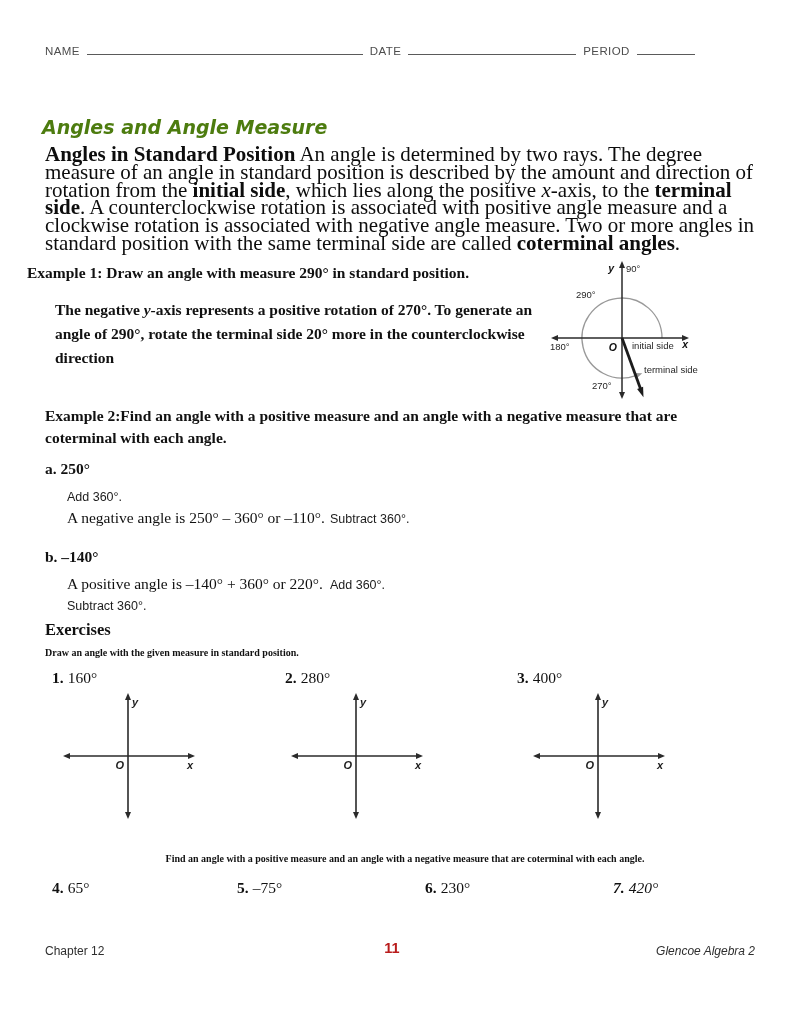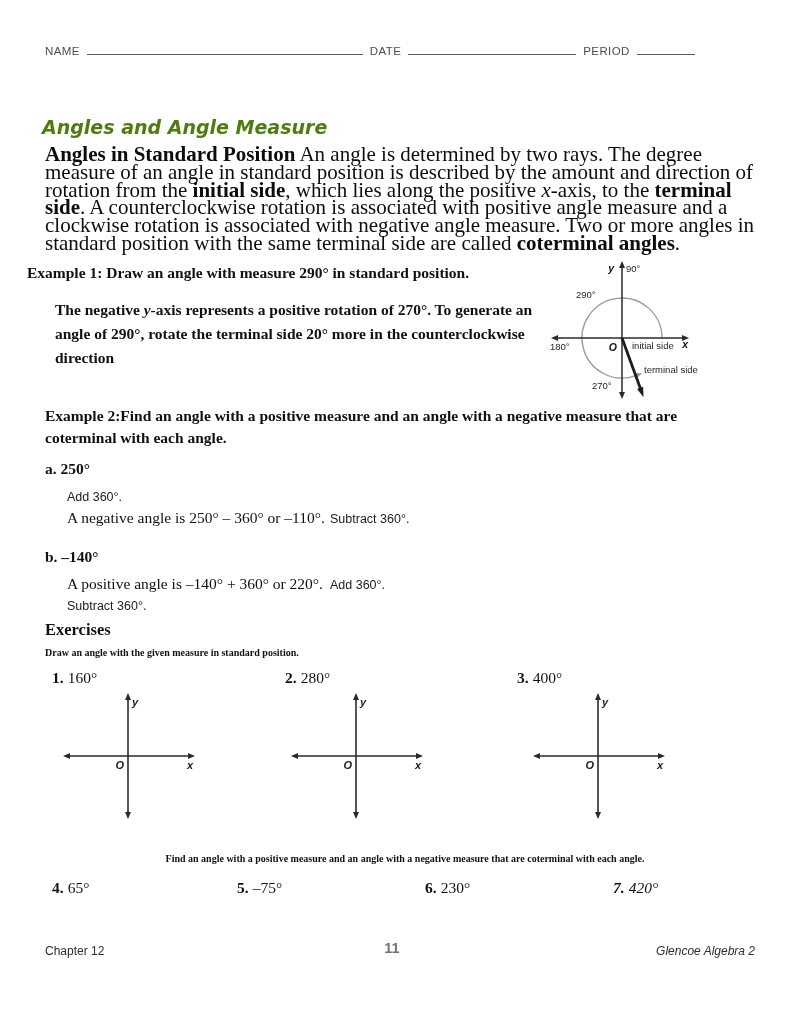--- a/index.html
+++ b/index.html
@@ -53,21 +53,21 @@
   .pline .note{font-family:"Liberation Sans",sans-serif;font-size:12.5px;color:#1c1c1c;}
   
   .exr-head{position:absolute;left:45px;top:620px;font-weight:bold;font-size:16.5px;}
   .dir{position:absolute;left:45px;font-weight:bold;font-size:10px;}
   .prob{position:absolute;font-size:15.5px;}
   .prob b{margin-right:4px;}
   .grid{position:absolute;top:690px;}
   .glbl{font-family:"Liberation Sans",sans-serif;font-size:11px;font-weight:bold;font-style:italic;fill:#1d1d1d;}
   
   .foot-chap{position:absolute;left:45px;top:944px;font-family:"Liberation Sans",sans-serif;font-size:12px;color:#2e2e2e;}
-  .foot-page{position:absolute;left:0;top:940px;width:784px;text-align:center;font-family:"Liberation Sans",sans-serif;font-weight:bold;font-size:14.5px;color:#737373;}
+  .foot-page{position:absolute;left:0;top:940px;width:784px;text-align:center;font-family:"Liberation Sans",sans-serif;font-weight:bold;font-size:14.5px;color:#b91c1c;}
   .foot-book{position:absolute;right:45px;top:944px;font-family:"Liberation Sans",sans-serif;font-style:italic;font-size:12px;color:#2e2e2e;}
 </style>
 </head>
 <body>
 
 <div class="page">
 
   <div class="hdr">
     <span>NAME</span>
     <span class="rule r-name"></span>

